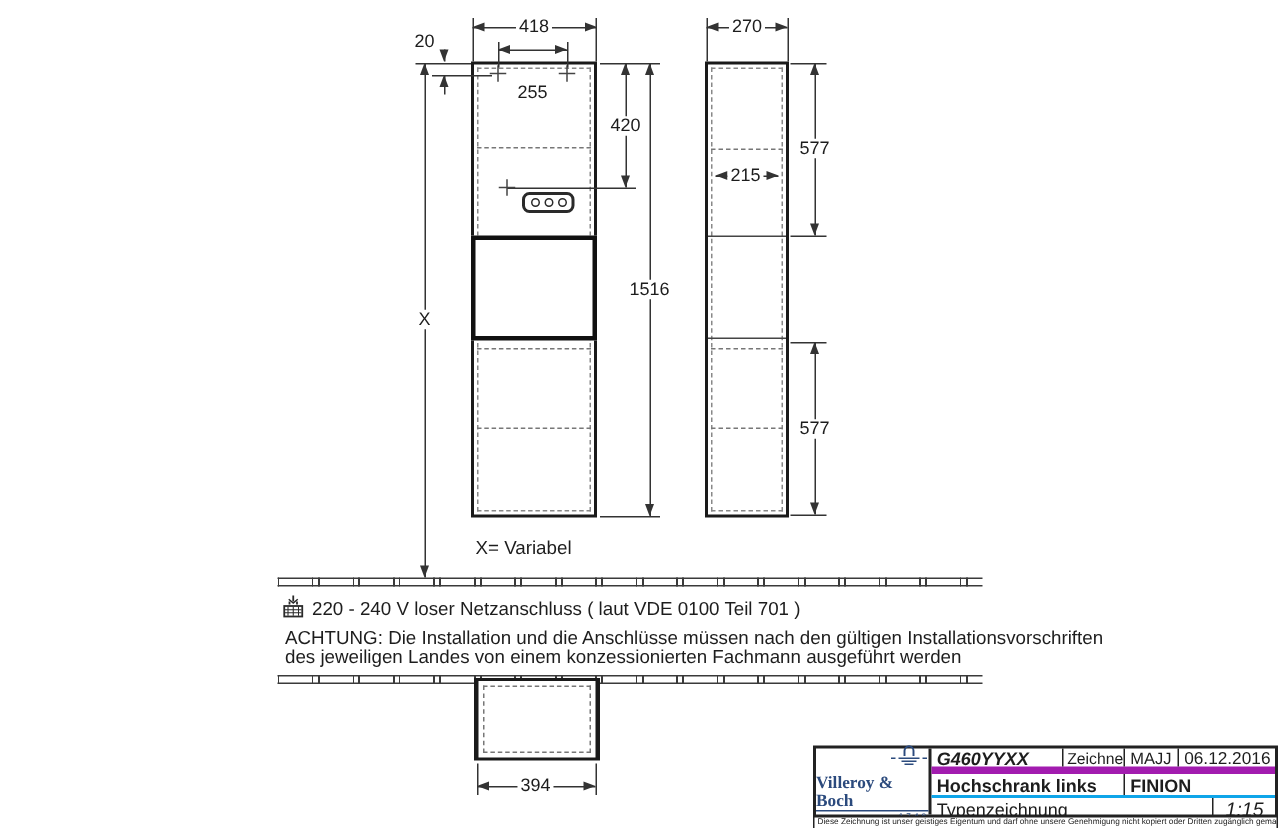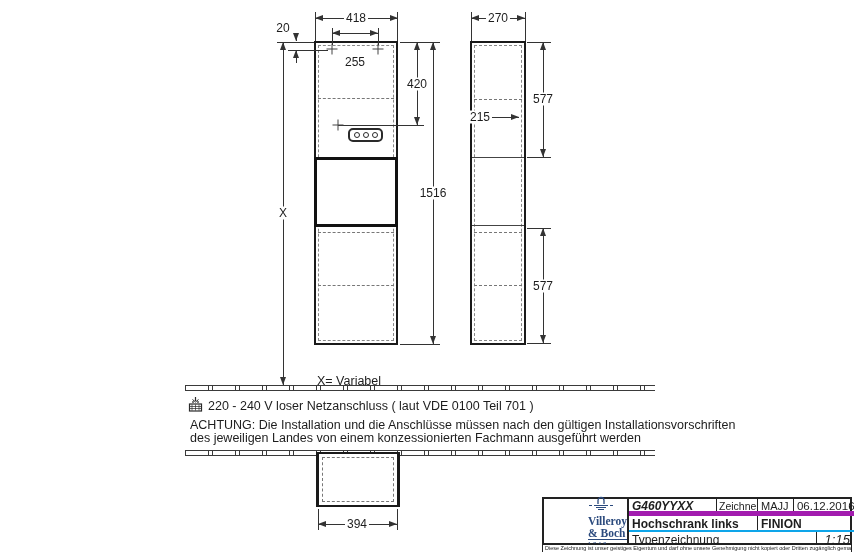--- a/index.html
+++ b/index.html
@@ -32,21 +32,21 @@
     background-position:0 0,0 0,14px 100%;
     background-repeat:repeat-x,repeat-x,repeat-x;}
   .note{position:absolute;font-size:12.5px;line-height:14px;color:#1d1d1d;white-space:nowrap;}
   .socket{position:absolute;box-sizing:border-box;border:2px solid #2a2a2a;border-radius:5px;
           display:flex;align-items:center;justify-content:center;gap:3px;background:#fff;z-index:3;}
   .socket i{display:block;width:4px;height:4px;border:1px solid #2a2a2a;border-radius:50%;}
   
   .tb{position:absolute;left:542px;top:497px;width:310px;height:48px;box-sizing:border-box;
       border:2px solid #222;display:flex;background:#fff;}
   .tb-logo{width:86px;box-sizing:border-box;border-right:2px solid #222;display:flex;
-           flex-direction:column;align-items:flex-start;justify-content:center;padding-top:1px;padding-left:44px;}
+           flex-direction:column;align-items:flex-end;justify-content:center;padding-top:1px;}
   .tb-right{flex:1;display:flex;flex-direction:column;}
   .tb-row{display:flex;box-sizing:border-box;}
   .tb-cell{box-sizing:border-box;border-right:1px solid #222;padding:1px 3px 0 3px;
            overflow:hidden;white-space:nowrap;display:flex;align-items:center;}
   .tb-cell:last-child{border-right:none;}
   .brand-word{font-family:"Liberation Serif",serif;font-weight:bold;font-size:11.5px;
               border-bottom:1px solid; padding-bottom:0px;line-height:12px;}
   .brand-year{font-size:5.5px;letter-spacing:2px;margin-top:1px;}
   .copyright{position:absolute;left:542px;top:544px;width:310px;height:9px;box-sizing:border-box;
              border:1px solid #222;font-size:5.5px;line-height:7px;color:#222;
@@ -125,21 +125,21 @@
   <div class="vline" style="left:471px;top:12px;height:29px;"></div>
   <div class="vline" style="left:525px;top:12px;height:29px;"></div>
   <div class="hline" style="left:471px;top:18px;width:54px;"></div>
   <div class="arrow a-left" style="left:471px;top:15px;"></div>
   <div class="arrow a-right" style="left:517px;top:15px;"></div>
   <div class="dim-label" style="left:498px;top:18px;">270</div>
 
   <div class="hline" style="left:477px;top:117px;width:42px;"></div>
   <div class="arrow a-left" style="left:477px;top:114px;"></div>
   <div class="arrow a-right" style="left:511px;top:114px;"></div>
-  <div class="dim-label" style="left:480px;top:117px;">215</div>
+  <div class="dim-label" style="left:497px;top:117px;">215</div>
 
   <div class="hline" style="left:527px;top:42px;width:24px;"></div>
   <div class="hline" style="left:527px;top:157px;width:24px;"></div>
   <div class="vline" style="left:543px;top:42px;height:115px;"></div>
   <div class="arrow a-up" style="left:540px;top:42px;"></div>
   <div class="arrow a-down" style="left:540px;top:149px;"></div>
   <div class="dim-label" style="left:543px;top:99px;">577</div>
 
   <div class="hline" style="left:527px;top:228px;width:24px;"></div>
   <div class="hline" style="left:527px;top:343px;width:24px;"></div>
@@ -156,21 +156,21 @@
       <path d="M5.5 3.5 L8.5 6 L11.5 3.5" stroke="#2a2a2a" stroke-width="1" fill="none"></path>
       <rect x="2.5" y="8" width="12" height="7" fill="none" stroke="#2a2a2a" stroke-width="1.2"></rect>
       <path d="M3 10.5 h11 M3 12.5 h11 M5 8.5 v6 M8.5 8.5 v6 M12 8.5 v6" stroke="#2a2a2a" stroke-width="0.7"></path>
     </svg>
   </div>
   <div class="note" style="left:208px;top:399px;">220 - 240 V loser Netzanschluss ( laut VDE 0100 Teil 701 )</div>
 
   <div class="note" style="left:190px;top:418px;">ACHTUNG: Die Installation und die Anschlüsse müssen nach den gültigen Installationsvorschriften</div>
   <div class="note" style="left:190px;top:431px;">des jeweiligen Landes von einem konzessionierten Fachmann ausgeführt werden</div>
 
-  <div class="note" style="left:317px;top:374px;">X= Variabel</div>
+  <div class="note" style="left:317px;top:358px;">X= Variabel</div>
 
   <div class="wall-hatch" style="left:185px;top:450px;width:470px;"></div>
 
   <div class="box" style="left:316px;top:452px;width:84px;height:55px;border:2px solid #1a1a1a;border-left-width:3px;border-right-width:3px;"></div>
   <div class="box" style="left:322px;top:457px;width:72px;height:45px;border:1px dashed #777;background:transparent;"></div>
 
   <div class="vline" style="left:318px;top:509px;height:21px;"></div>
   <div class="vline" style="left:397px;top:509px;height:21px;"></div>
   <div class="hline" style="left:318px;top:524px;width:79px;"></div>
   <div class="arrow a-left" style="left:318px;top:521px;"></div>

